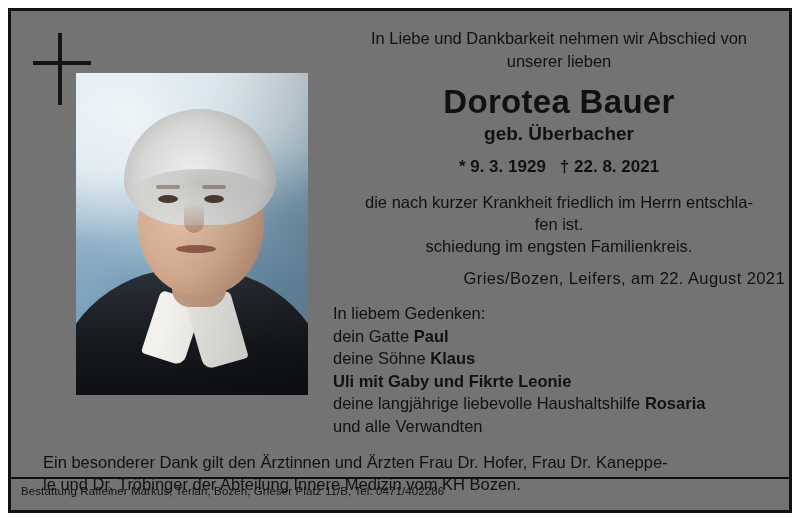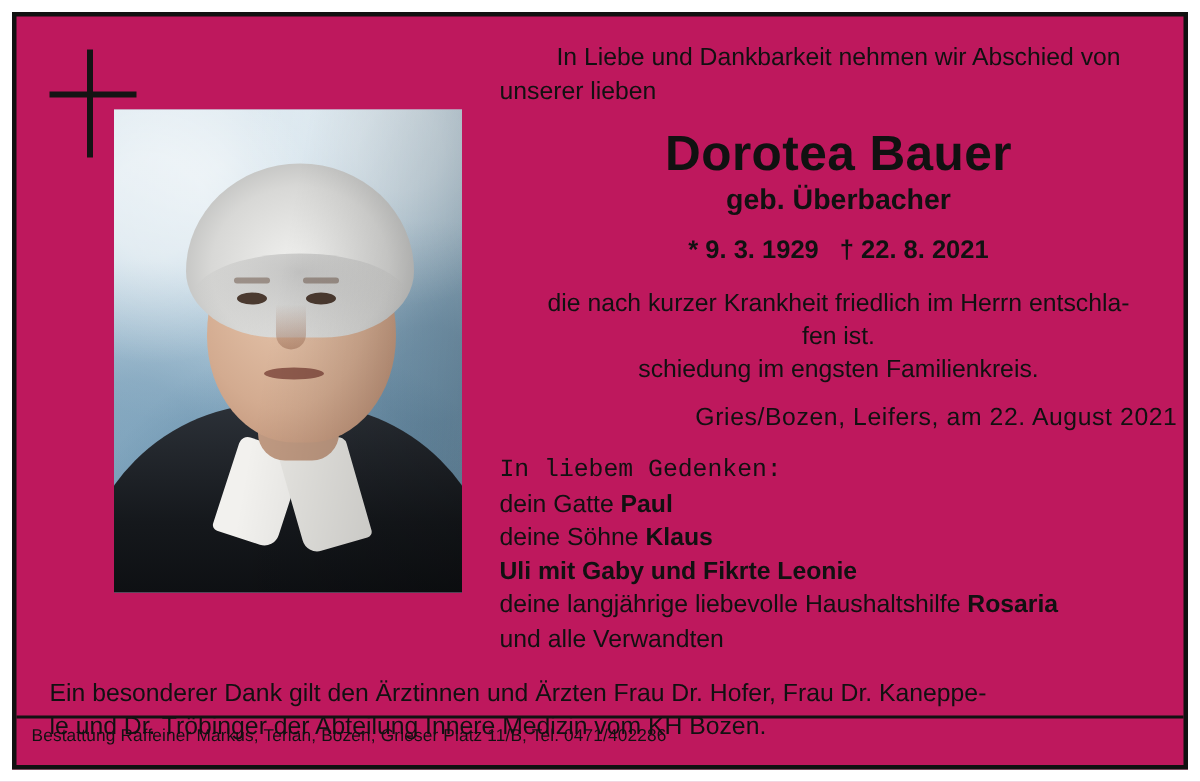--- a/index.html
+++ b/index.html
@@ -19,21 +19,21 @@
     overflow: hidden;
   }
   .frame {
     position: absolute;
     left: 8px;
     top: 8px;
     right: 8px;
     bottom: 8px;
     border: 3px solid #111111;
     box-sizing: border-box;
-    background: #be185d;
+    background: #737373;
   }
   .inner {
     position: absolute;
     left: 0;
     top: 0;
     right: 0;
     bottom: 0;
     padding: 0;
   }
 
@@ -215,21 +215,21 @@
     width: 452px;
     color: #111111;
   }
   .lead {
     font-size: 16.5px;
     line-height: 1.38;
     text-align: center;
     margin: 0 0 6px 0;
   }
   .lead .l1 { display: block; }
-  .lead .l2 { display: block; text-align: left; }
+  .lead .l2 { display: block; text-align: center; }
   .name {
     text-align: center;
     font-size: 33px;
     font-weight: bold;
     letter-spacing: 0.3px;
     margin: 10px 0 2px 0;
   }
   .maiden {
     text-align: center;
     font-size: 19px;
@@ -255,27 +255,27 @@
     margin: 0 0 14px 0;
     letter-spacing: 0.4px;
     text-align: right;
   }
   .memory {
     font-size: 16.5px;
     line-height: 1.36;
     margin: 0;
   }
   .memory .c { }
-  .memory .l { text-align: left; font-family: Liberation Mono, monospace; }
+  .memory .l { text-align: left; }
   .memory b { font-weight: bold; }
 
   
   .thanks {
     position: absolute;
-    left: 22px;
+    left: 32px;
     right: 18px;
     top: 440px;
     font-size: 16.5px;
     line-height: 1.35;
     text-align: left;
     color: #111111;
   }
   .rule {
     position: absolute;
     left: 0;

